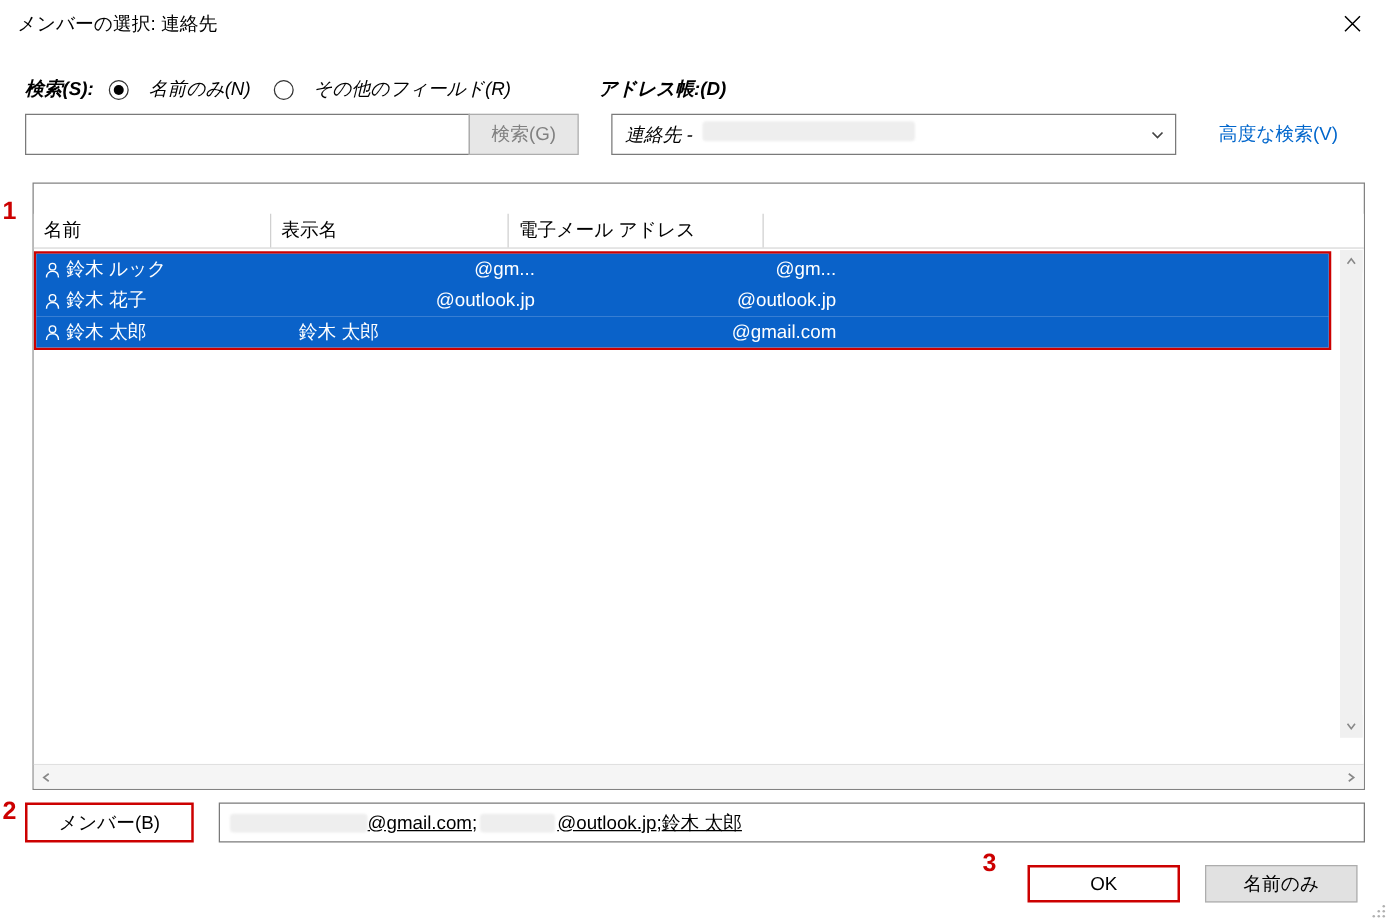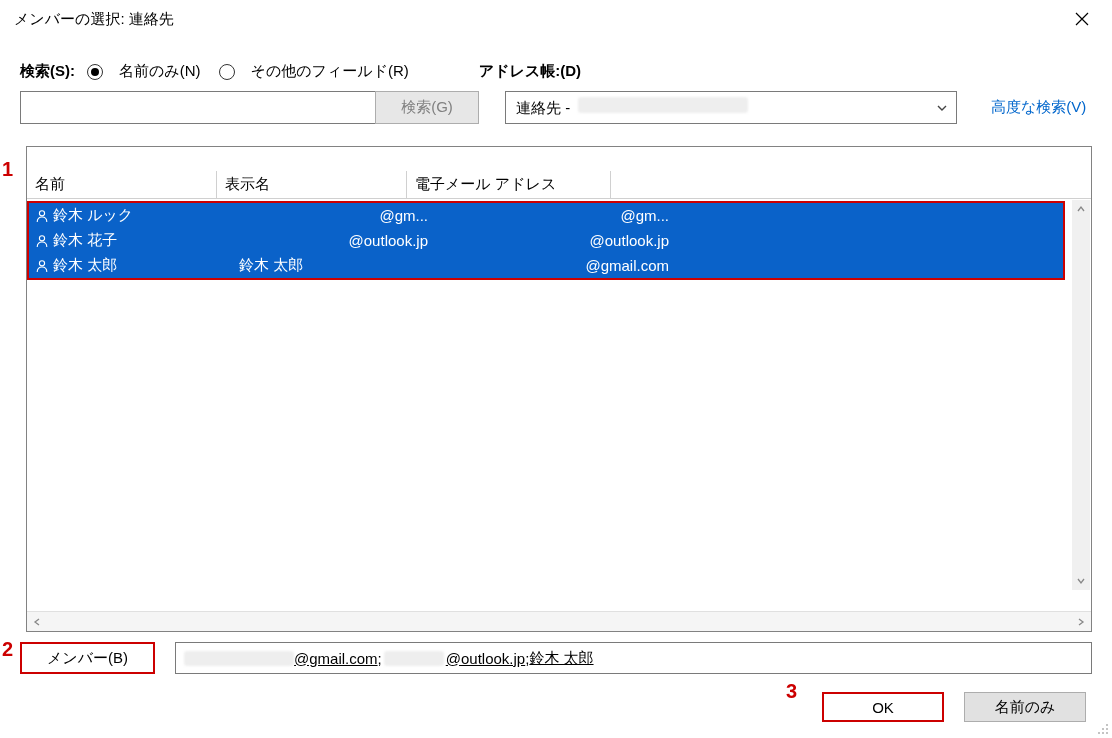--- a/index.html
+++ b/index.html
@@ -30,20 +30,21 @@
     justify-content: center;
     cursor: pointer;
   }
   .close-btn svg { width: 14px; height: 14px; }
 
   .toprow {
     display: flex;
     align-items: center;
     padding: 24px 20px 4px 20px;
     gap: 8px;
+    font-style: italic;
   }
   .toprow .lbl { font-weight: bold; font-size: 15px; }
   .radio-wrap { display: flex; align-items: center; gap: 16px; margin-left: 4px; }
   .radio {
     width: 16px; height: 16px; border: 1px solid #333; border-radius: 50%;
     display: inline-flex; align-items: center; justify-content: center;
     background: #fff;
   }
   .radio.checked::after {
     content: ""; width: 8px; height: 8px; background: #000; border-radius: 50%;
@@ -57,21 +58,21 @@
     padding: 6px 20px 10px 20px;
     gap: 0;
   }
   .search-input {
     width: 356px;
     height: 33px;
     border: 1px solid #7a7a7a;
     background: #fff;
   }
   .search-btn {
-    width: 104px;
+    width: 88px;
     height: 33px;
     border: 1px solid #adadad;
     background: #e7e7e7;
     color: #808080;
     display: flex;
     align-items: center;
     justify-content: center;
     font-size: 15px;
     margin-left:-1px;
   }
@@ -79,20 +80,21 @@
     margin-left: 26px;
     width: 452px;
     height: 33px;
     border: 1px solid #7a7a7a;
     background: #fff;
     display: flex;
     align-items: center;
     justify-content: space-between;
     padding: 0 8px 0 10px;
     font-size: 15px;
+    font-style: italic;
   }
   .addrbook-select .blur {
     display:inline-block; width:170px; height:16px;
     background:#eee; border-radius:3px; filter:blur(1px);
     margin-left:4px;
   }
   .chevron { width: 12px; height: 12px; }
   .adv-link {
     margin-left: 34px;
     color: #0066cc;

